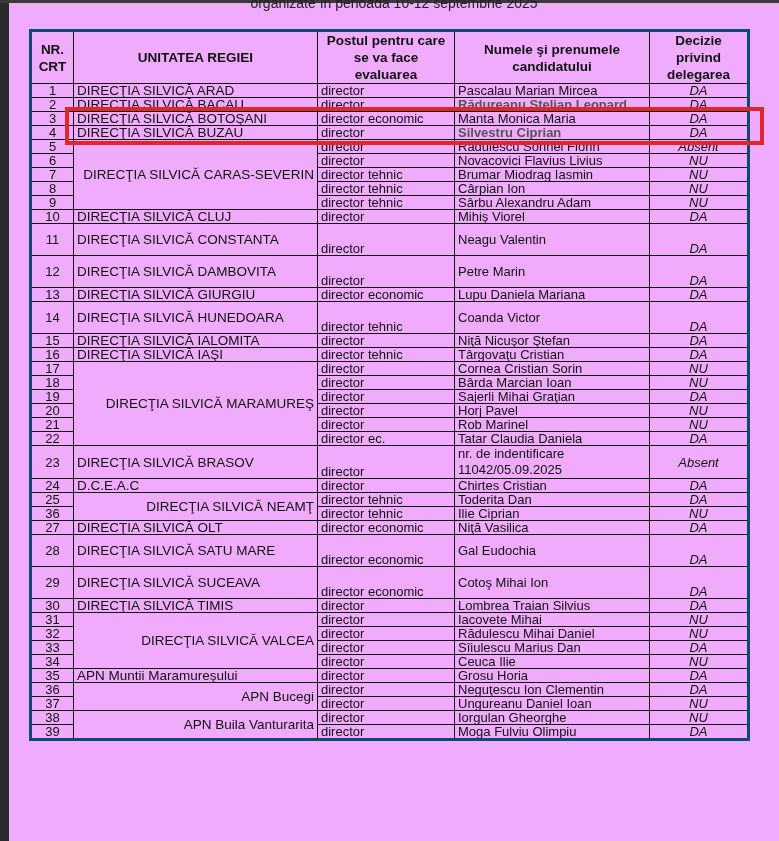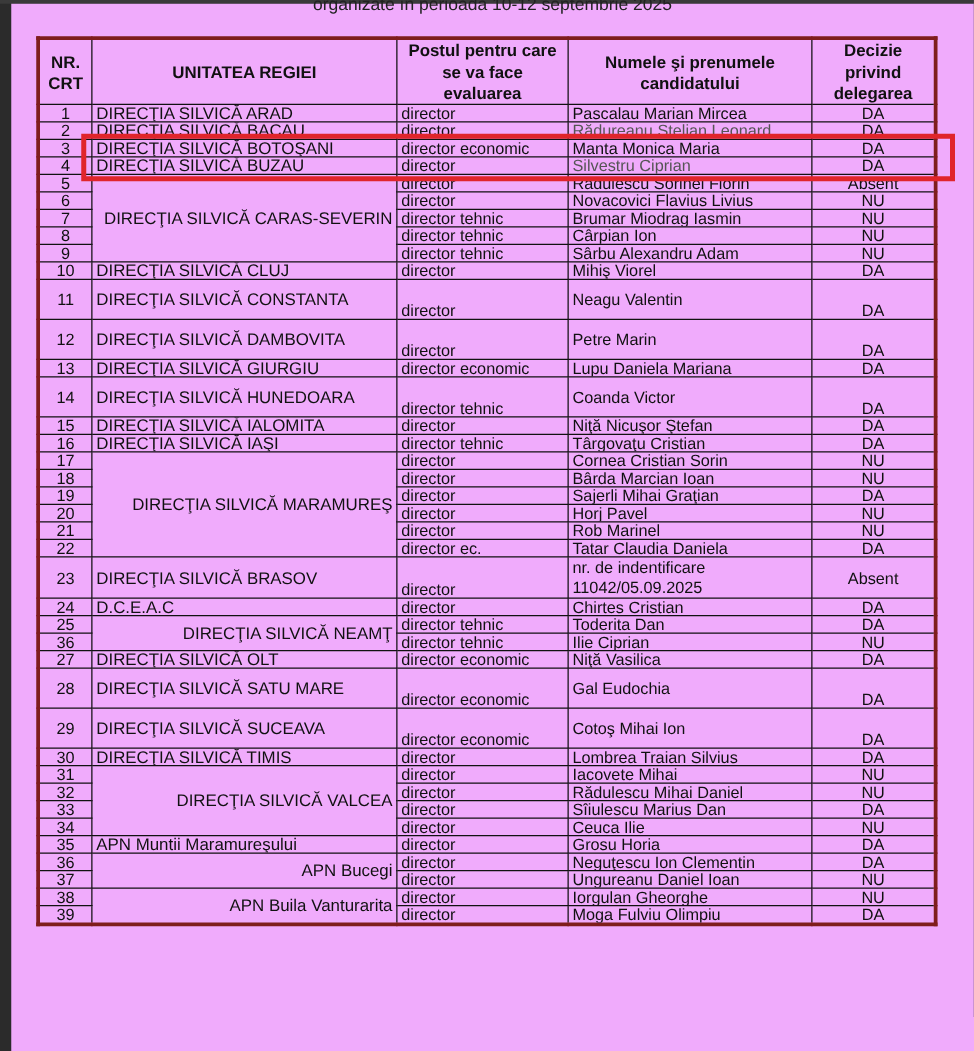--- a/index.html
+++ b/index.html
@@ -16,58 +16,58 @@
       position: absolute; left: 9px; top: 3px; width: 770px; height: 838px;
       background: #f0abfc;
     }
     .subtitle {
       position: absolute; left: 0; top: -8px; width: 770px; text-align: center;
       font-size: 14px; color: #222; white-space: nowrap;
     }
     table.doc {
       position: absolute; left: 20px; top: 26px;
       border-collapse: collapse;
-      border: 3px solid #7f1d1d;
+      border: 3px solid #0c4a6e;
       table-layout: fixed;
       color: #111;
       font-size: 13px;
     }
     table.doc th, table.doc td {
       border: 1px solid #111;
       padding: 0 3px;
       line-height: 13px;
       overflow: hidden;
       white-space: nowrap;
     }
     table.doc th {
       font-weight: bold; text-align: center; font-size: 13.5px; line-height: 17px;
       height: 48px;
     }
     table.doc th.unit-h { font-weight: bold; }
     td.nr { text-align: center; }
     td.unit { font-size: 13.5px; }
-    td.dec { text-align: center; vertical-align: bottom; }
+    td.dec { text-align: center; vertical-align: bottom; font-style: italic; }
     td.post, td.name { vertical-align: bottom; }
     tr.r1 td { height: 12px; }
     tr.r2 td { height: 31px; }
     td.name.two-line { white-space: normal; line-height: 16px; }
     td.dec.mid { vertical-align: middle; }
     td.unit.top { vertical-align: middle; text-align: right; }
     col.c-nr { width: 43px; }
     col.c-unit { width: 244px; }
     col.c-post { width: 137px; }
     col.c-name { width: 195px; }
     col.c-dec { width: 99px; }
 
     .highlight {
       position: absolute; left: 56px; top: 104px; width: 691px; height: 30px;
       border: 4px solid #e0252b;
       pointer-events: none;
     }
-    .obscured { color: #555; }
+    .obscured { color: #555; font-weight: bold; }
   </style>
 </head>
 <body>
 
 <div class="topbar"></div>
 <div class="page">
   <div class="subtitle">organizate în perioada 10-12 septembrie 2025</div>
 
   <table class="doc">
     <colgroup>

